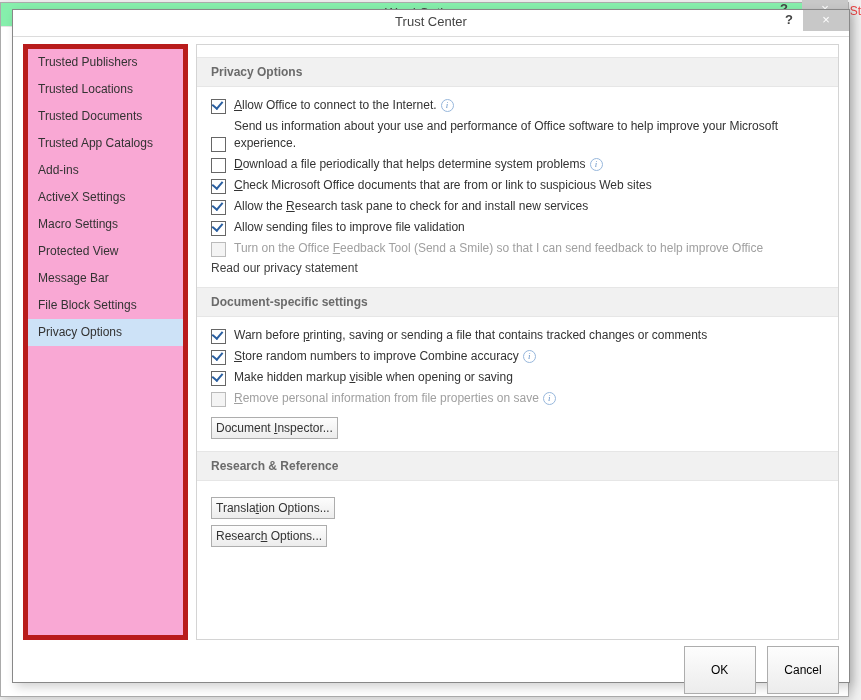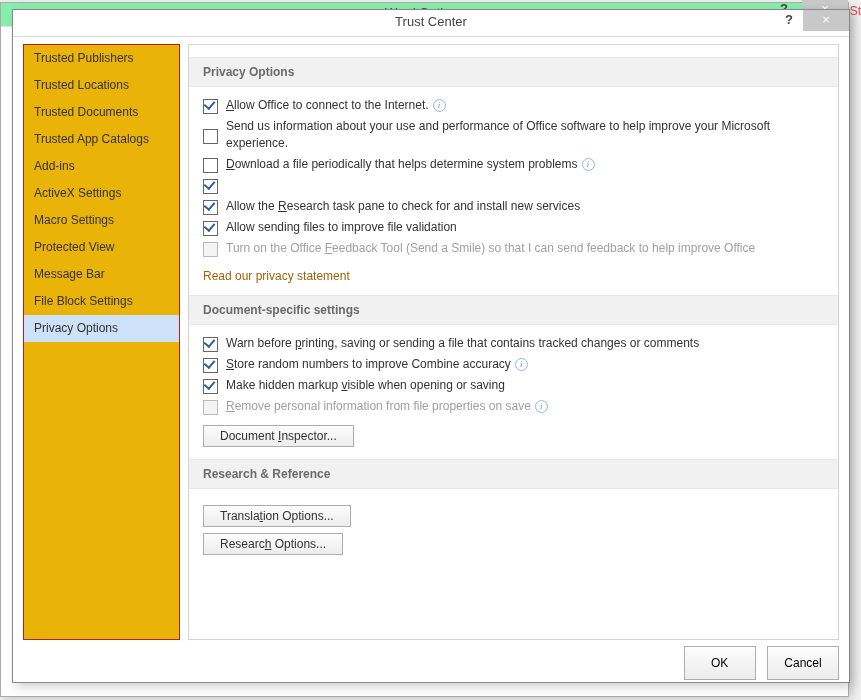--- a/index.html
+++ b/index.html
@@ -11,38 +11,38 @@
   .parent-close{position:absolute;right:0;top:-4px;width:46px;height:21px;background:#c8c8c8;color:#fff;text-align:center;line-height:19px;font-size:13px;cursor:pointer}
   .rt{position:absolute;right:0;top:4px;font-size:12px;color:#ef4444}
 
   .dialog{position:absolute;left:12px;top:9px;width:836px;height:672px;background:#fff;border:1px solid #888;box-shadow:4px 4px 10px rgba(0,0,0,.18);z-index:10}
   .titlebar{height:26px;background:#fff;position:relative;border-bottom:1px solid #dcdcdc}
   .title{position:absolute;left:50%;transform:translateX(-50%);top:4px;font-size:13px;color:#444}
   .help{position:absolute;right:56px;top:2px;font-size:13px;color:#444;font-weight:bold;cursor:pointer}
   .close{position:absolute;right:0;top:0;width:46px;height:21px;background:#c8c8c8;color:#fff;text-align:center;line-height:19px;font-size:13px;cursor:pointer}
 
   .body{position:absolute;left:10px;right:10px;top:34px;bottom:42px;display:flex}
-  .sidebar{width:155px;border:1px solid #b91c1c;background:#eab308;overflow:hidden}
+  .sidebar{width:155px;border:5px solid #b91c1c;background:#f9a8d4;overflow:hidden}
   .sidebar-item{padding:6px 10px;font-size:12px;color:#333;cursor:pointer;line-height:15px}
   .sidebar-item.selected{background:#cde2f7}
 
   .content{flex:1;margin-left:8px;border:1px solid #d4d4d4;background:#fff;overflow:auto;padding:0 14px 14px}
   .section-header{background:#f1f1f1;border-top:1px solid #e6e6e6;border-bottom:1px solid #e6e6e6;margin:12px -14px 10px;padding:7px 14px;font-weight:600;color:#6b6b6b;font-size:12px}
-  .row{display:flex;align-items:center;margin:4px 0;line-height:17px}
+  .row{display:flex;align-items:flex-end;margin:4px 0;line-height:17px}
   .cb{width:13px;height:13px;border:1px solid #666;margin-right:8px;flex:none;position:relative;background:#fff;cursor:pointer;margin-top:2px}
   .cb.checked::after{content:"";position:absolute;left:2px;top:-1px;width:5px;height:8px;border:solid #2a5fa0;border-width:0 2px 2px 0;transform:rotate(40deg)}
   .cb.disabled{border-color:#bbb;background:#f4f4f4;cursor:default}
   .row .lbl{color:#333;cursor:pointer}
   .row.disabled .lbl{color:#a0a0a0;cursor:default}
   .info{display:inline-block;width:11px;height:11px;border:1px solid #97b7dc;border-radius:50%;color:#6a95c8;font-size:9px;line-height:11px;text-align:center;margin-left:4px;vertical-align:middle;font-style:italic;font-family:Georgia,serif}
-  .link{color:#a16207;cursor:pointer;display:inline-block;margin-top:8px}
-  .btn{display:inline-block;border:1px solid #adadad;background:linear-gradient(#fdfdfd,#ececec);padding:3px 16px;font-size:12px;color:#333;cursor:pointer;margin-top:6px;font-family:inherit}
+  .link{color:#404040;cursor:pointer;display:inline-block;margin-top:0}
+  .btn{display:inline-block;border:1px solid #adadad;background:linear-gradient(#fdfdfd,#ececec);padding:3px 4px;font-size:12px;color:#333;cursor:pointer;margin-top:6px;font-family:inherit}
 
   .footer{position:absolute;left:10px;right:10px;bottom:8px;height:28px;text-align:right}
-  .footer .fbtn{display:inline-block;width:72px;border:1px solid #adadad;background:linear-gradient(#fdfdfd,#ececec);padding:9px 0;text-align:center;font-size:12px;margin-left:8px;cursor:pointer;font-family:inherit}
+  .footer .fbtn{display:inline-block;width:72px;border:1px solid #adadad;background:linear-gradient(#fdfdfd,#ececec);padding:16px 0;text-align:center;font-size:12px;margin-left:8px;cursor:pointer;font-family:inherit}
 
   u{text-decoration:underline}
 </style>
 </head>
 <body>
 
 <div class="backdrop"></div>
 <span class="rt">St</span>
 
 <div class="parent-dialog">
@@ -85,20 +85,21 @@
           <div class="row">
             <span class="cb"></span>
             <span class="lbl">Send us information about your use and performance of Office software to help improve your Microsoft experience.</span>
           </div>
           <div class="row">
             <span class="cb"></span>
             <span class="lbl"><u>D</u>ownload a file periodically that helps determine system problems<span class="info">i</span></span>
           </div>
           <div class="row">
             <span class="cb checked"></span>
+            <span class="lbl"><u>C</u>heck Microsoft Office documents that are from or link to suspicious Web sites</span>
           </div>
           <div class="row">
             <span class="cb checked"></span>
             <span class="lbl">Allow the <u>R</u>esearch task pane to check for and install new services</span>
           </div>
           <div class="row">
             <span class="cb checked"></span>
             <span class="lbl">Allow sending files to improve file validation</span>
           </div>
           <div class="row disabled">

